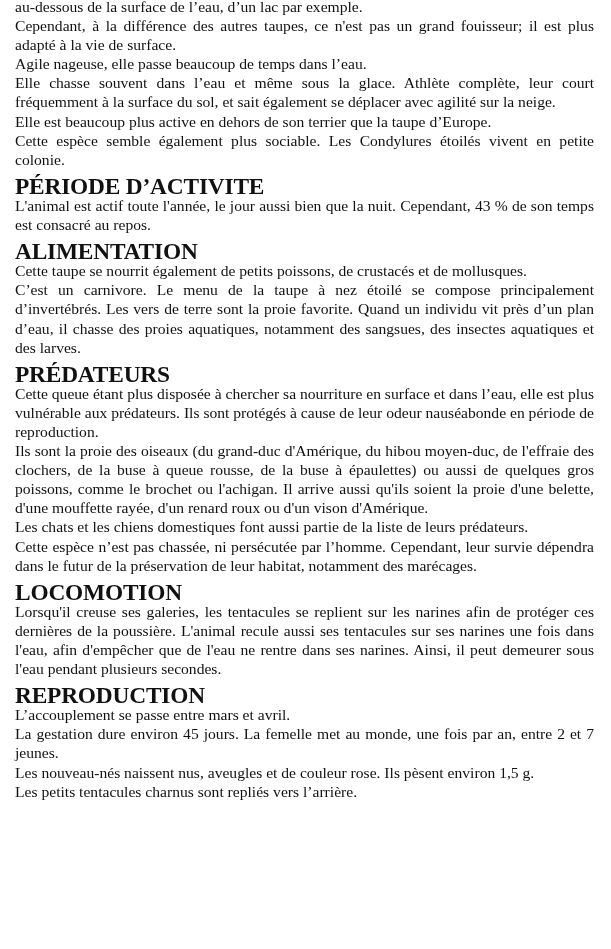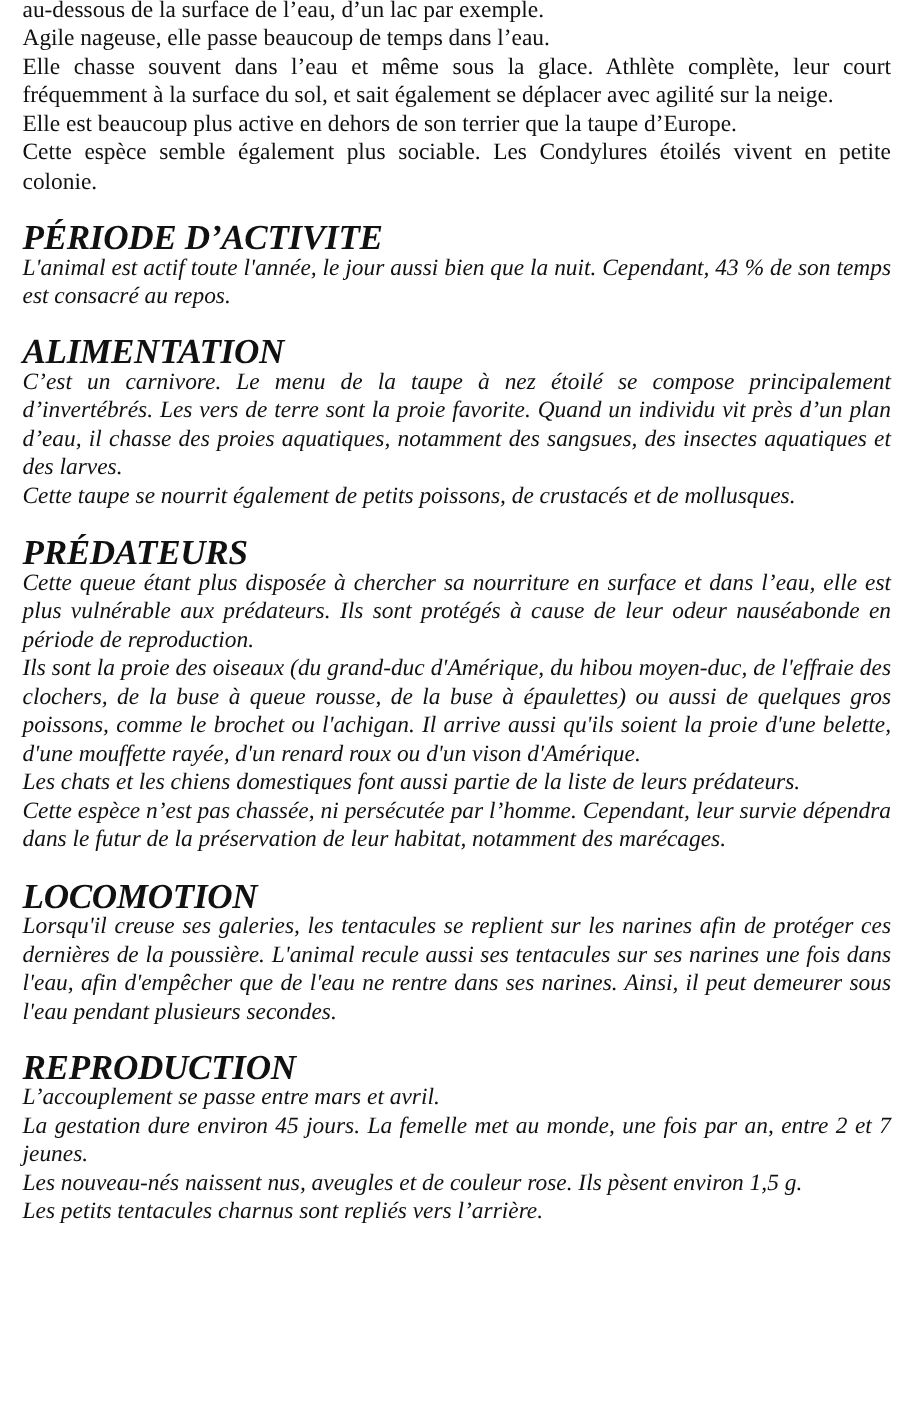--- a/index.html
+++ b/index.html
@@ -3,46 +3,47 @@
   <meta charset="utf-8">
   <style>
     html, body { margin: 0; padding: 0; background: #ffffff; }
     body {
       width: 611px; height: 949px; overflow: hidden;
       font-family: "Liberation Serif", "DejaVu Serif", serif;
       font-size: 15.6px; line-height: 19.1px; color: #111111;
     }
     .page { position: relative; padding: 0 17px 0 15px; width: 579px; margin-top: -3px; }
     .section { margin: 0; }
-    .section + .section { margin-top: 19px; font-style: italic; }
+    .section + .section { margin-top: 8px; }
     .heading { font-weight: bold; margin: 0; letter-spacing: -0.2px; }
     .para { margin: 0; text-align: justify; text-align-last: left; }
   </style>
 </head>
 <body>
 
 <div class="page">
 
   <div class="section">
     <p class="para">au-dessous de la surface de l’eau, d’un lac par exemple.</p>
+    <p class="para">Cependant, à la différence des autres taupes, ce n'est pas un grand fouisseur; il est plus adapté à la vie de surface.</p>
     <p class="para">Agile nageuse, elle passe beaucoup de temps dans l’eau.</p>
     <p class="para">Elle chasse souvent dans l’eau et même sous la glace. Athlète complète, leur court fréquemment à la surface du sol, et sait également se déplacer avec agilité sur la neige.</p>
     <p class="para">Elle est beaucoup plus active en dehors de son terrier que la taupe d’Europe.</p>
     <p class="para">Cette espèce semble également plus sociable. Les Condylures étoilés vivent en petite colonie.</p>
   </div>
 
   <div class="section">
     <h2 class="heading">PÉRIODE D’ACTIVITE</h2>
     <p class="para">L'animal est actif toute l'année, le jour aussi bien que la nuit. Cependant, 43 % de son temps est consacré au repos.</p>
   </div>
 
   <div class="section">
     <h2 class="heading">ALIMENTATION</h2>
+    <p class="para">Cette taupe se nourrit également de petits poissons, de crustacés et de mollusques.</p>
     <p class="para">C’est un carnivore. Le menu de la taupe à nez étoilé se compose principalement d’invertébrés. Les vers de terre sont la proie favorite. Quand un individu vit près d’un plan d’eau, il chasse des proies aquatiques, notamment des sangsues, des insectes aquatiques et des larves.</p>
-    <p class="para">Cette taupe se nourrit également de petits poissons, de crustacés et de mollusques.</p>
   </div>
 
   <div class="section">
     <h2 class="heading">PRÉDATEURS</h2>
     <p class="para">Cette queue étant plus disposée à chercher sa nourriture en surface et dans l’eau, elle est plus vulnérable aux prédateurs. Ils sont protégés  à cause de leur odeur nauséabonde en période de reproduction.</p>
     <p class="para">Ils sont la proie des oiseaux (du grand-duc d'Amérique, du hibou moyen-duc, de l'effraie des clochers, de la buse à queue rousse, de la buse à épaulettes) ou aussi de quelques gros poissons, comme le brochet ou l'achigan. Il arrive aussi qu'ils soient la proie d'une belette, d'une mouffette rayée, d'un renard roux ou d'un vison d'Amérique.</p>
     <p class="para">Les chats et les chiens domestiques font aussi partie de la liste de leurs prédateurs.</p>
     <p class="para">Cette espèce n’est pas chassée, ni persécutée par l’homme. Cependant, leur survie dépendra dans le futur de la préservation de leur habitat, notamment des marécages.</p>
   </div>
 

